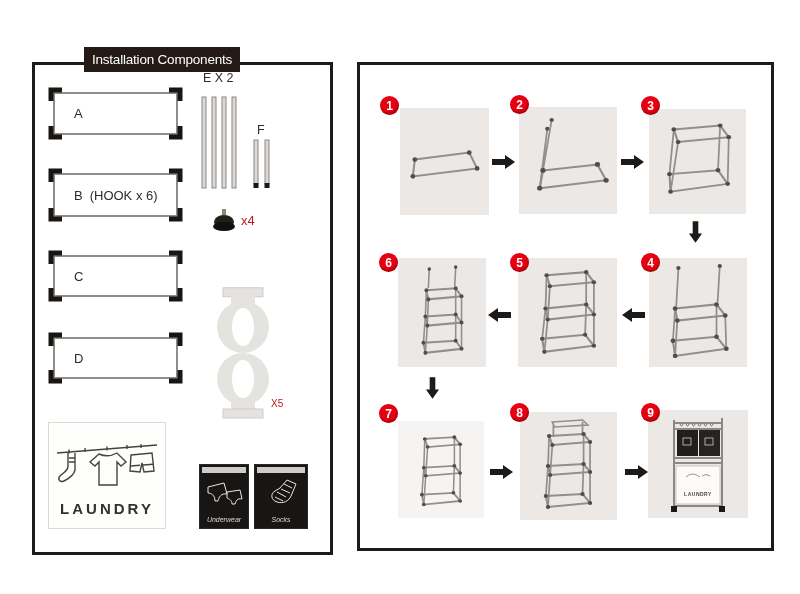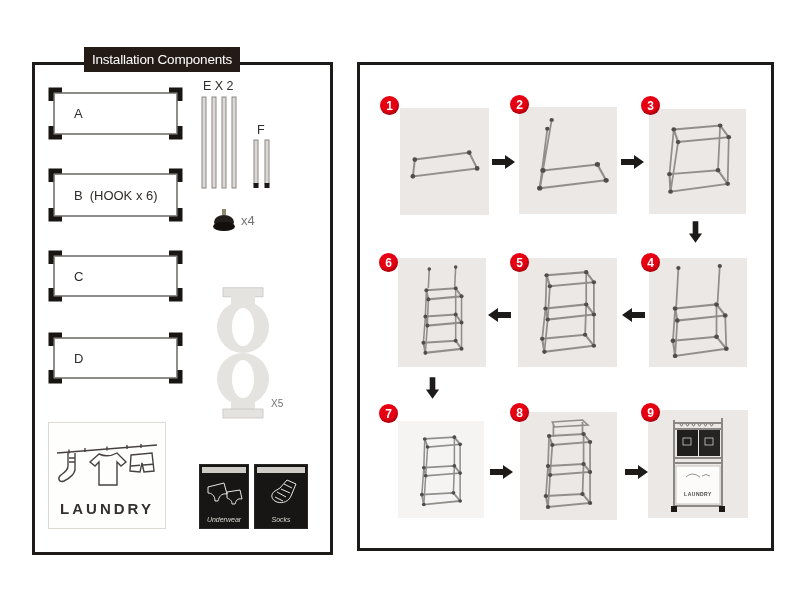--- a/index.html
+++ b/index.html
@@ -8,21 +8,21 @@
   .panel{position:absolute;box-sizing:border-box;border:3px solid #1d1b1a;background:#fff;}
   #left-panel{left:32px;top:62px;width:301px;height:493px;}
   #right-panel{left:357px;top:62px;width:417px;height:489px;}
   .title-box{position:absolute;left:40px;top:47px;width:156px;height:25px;background:#251b16;color:#fff;
     font-size:13.5px;letter-spacing:-0.2px;display:flex;align-items:center;justify-content:center;z-index:3;margin-left:44px;}
   .abs{position:absolute;}
   .frame{position:absolute;width:135px;height:53px;}
   .frame svg{position:absolute;left:0;top:0;}
   .frame-label{position:absolute;left:26px;top:0;height:100%;display:flex;align-items:center;gap:7px;
     font-size:13px;color:#2e2b29;}
-  .qty-label{position:absolute;font-size:13px;color:#737373;}
+  .qty-label{position:absolute;font-size:13px;color:#b91c1c;}
   .pole-label{position:absolute;font-size:12.5px;color:#2e2b29;}
   .laundry-bag{position:absolute;left:48px;top:422px;width:118px;height:107px;background:#fefefd;
     border:1px solid #dddad6;box-sizing:border-box;display:flex;flex-direction:column;align-items:center;}
   .laundry-text{margin-top:auto;padding-bottom:11px;font-size:15px;font-weight:bold;letter-spacing:3px;color:#34302d;}
   .black-bag{position:absolute;background:#181614;display:flex;flex-direction:column;align-items:center;box-shadow:0 0 0 1px #2a2826;}
   .bag-strip{width:92%;height:6px;background:#cfccc8;margin-top:2px;}
   .bag-label{margin-top:auto;padding-bottom:5px;font-size:7px;color:#dcd9d5;font-style:italic;}
   .photo{position:absolute;background:#ebe8e6;}
   .photo svg{position:absolute;left:0;top:0;width:100%;height:100%;}
   .photo-light{background:#f6f4f2;}
@@ -100,21 +100,21 @@
           <path d="M132,38 V49 H121"></path>
             <path d="M14,49 H3 V38"></path>
         </g>
       </svg>
       <span class="frame-label">
           <span>D</span>
           <span></span>
         </span>
     </div>
 
-    <span class="pole-label" style="left:168px;top:14px;text-align:right;">E X 2</span>
+    <span class="pole-label" style="left:168px;top:6px;text-align:right;">E X 2</span>
     <svg class="abs" style="left:166px;top:31px;" width="38" height="94" viewBox="0 0 38 94">
       <g fill="#dbd8d5" stroke="#8b8885" stroke-width="1">
         <rect x="1" y="1" width="4" height="91"></rect>
           <rect x="11" y="1" width="4" height="91"></rect>
         <rect x="21" y="1" width="4" height="91"></rect>
           <rect x="31" y="1" width="4" height="91"></rect>
       </g>
     </svg>
 
     <span class="pole-label" style="left:222px;top:58px;">F</span>

